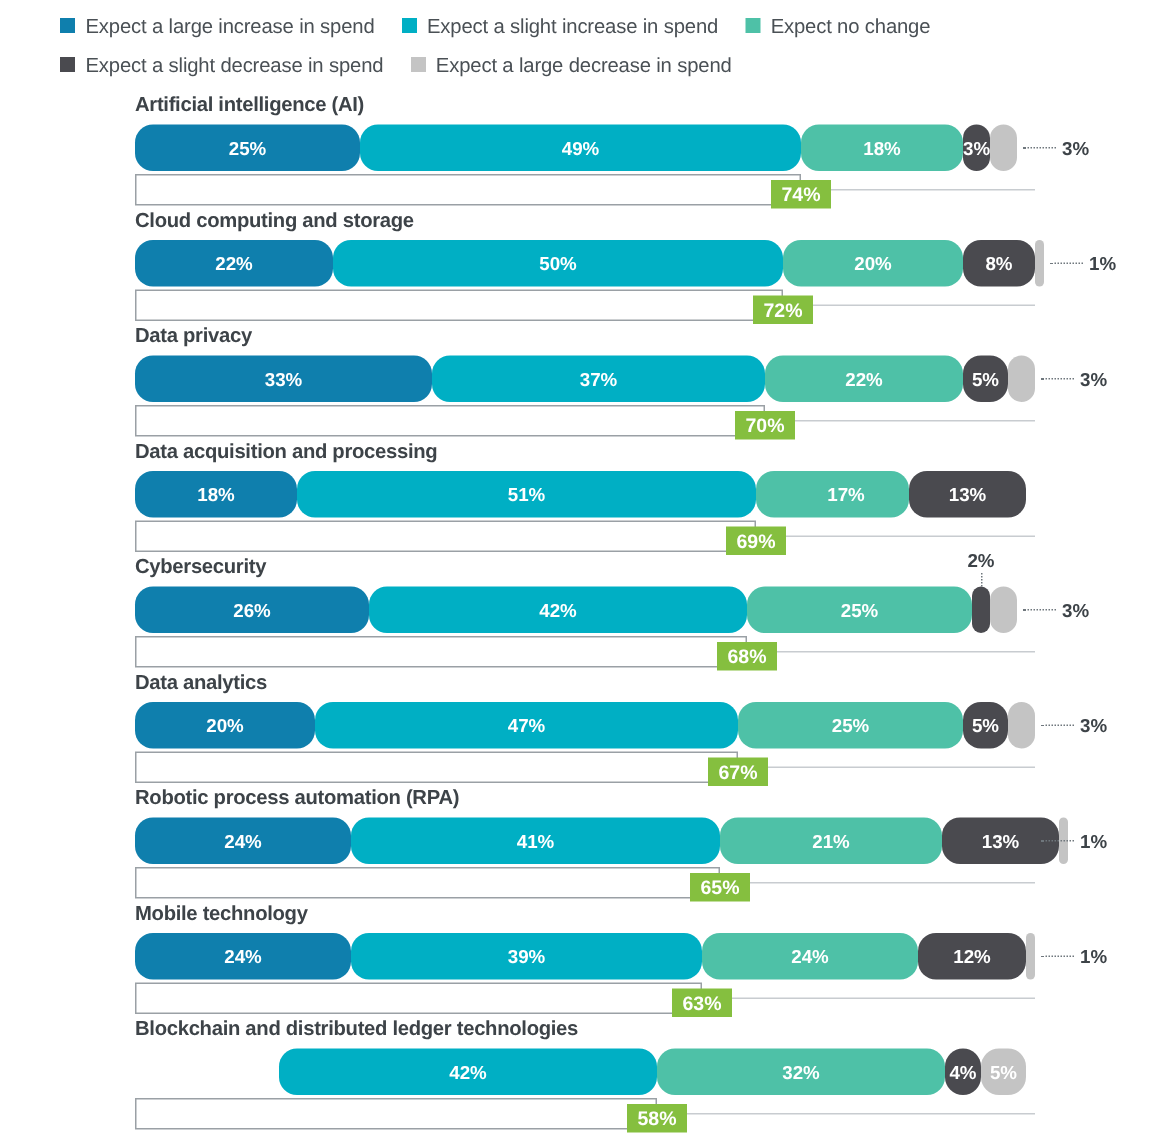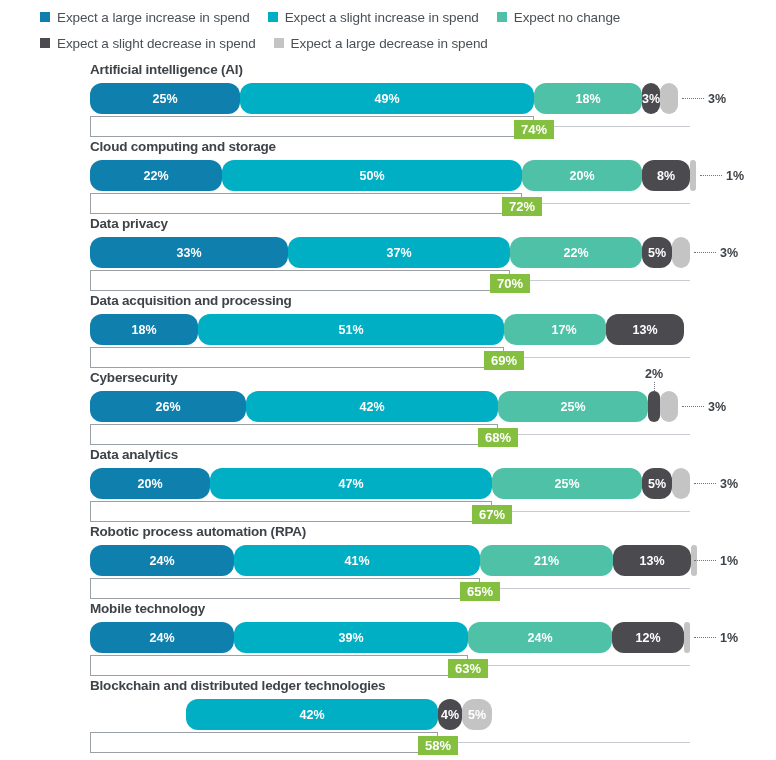--- a/index.html
+++ b/index.html
@@ -259,21 +259,21 @@
       </div>
       <div class="row">
         <div class="row-title">Robotic process automation (RPA)</div>
         <div class="bar">
           <div class="seg" style="width: 144px; background: rgb(15, 127, 173);">
             <span>24%</span>
           </div>
           <div class="seg" style="width: 246px; background: rgb(0, 175, 196);">
             <span>41%</span>
           </div>
-          <div class="seg" style="width: 133px; background: rgb(78, 193, 167); text-align: right;">
+          <div class="seg" style="width: 148px; background: rgb(78, 193, 167); text-align: right;">
             <span>21%</span>
           </div>
           <div class="seg" style="width: 78px; background: rgb(74, 74, 79);">
             <span>13%</span>
           </div>
           <div class="seg" style="width: 6px; background: rgb(196, 196, 196);"></div>
         </div>
         <div class="outside-label" style="left: 694px;">
           <span class="leader"></span>
           <span>1%</span>
@@ -309,20 +309,23 @@
       </div>
       <div class="row">
         <div class="row-title">Blockchain and distributed ledger technologies</div>
         <div class="bar">
           <div class="seg" style="width: 96px; background: rgb(15, 127, 173); margin-top: 33px;">
             <span>16%</span>
           </div>
           <div class="seg" style="width: 252px; background: rgb(0, 175, 196);">
             <span>42%</span>
           </div>
+          <div class="seg" style="width: 192px; background: rgb(78, 193, 167);">
+            <span>32%</span>
+          </div>
           <div class="seg" style="width: 24px; background: rgb(74, 74, 79);">
             <span>4%</span>
           </div>
           <div class="seg" style="width: 30px; background: rgb(196, 196, 196);">
             <span style="color: rgb(255, 255, 255);">5%</span>
           </div>
         </div>
         <div class="subbar-rule" style="width: 600px;"></div>
         <div class="subbar" style="width: 348px;"></div>
         <div class="badge" style="left: 438px; background: rgb(133, 191, 63);">58%</div>

